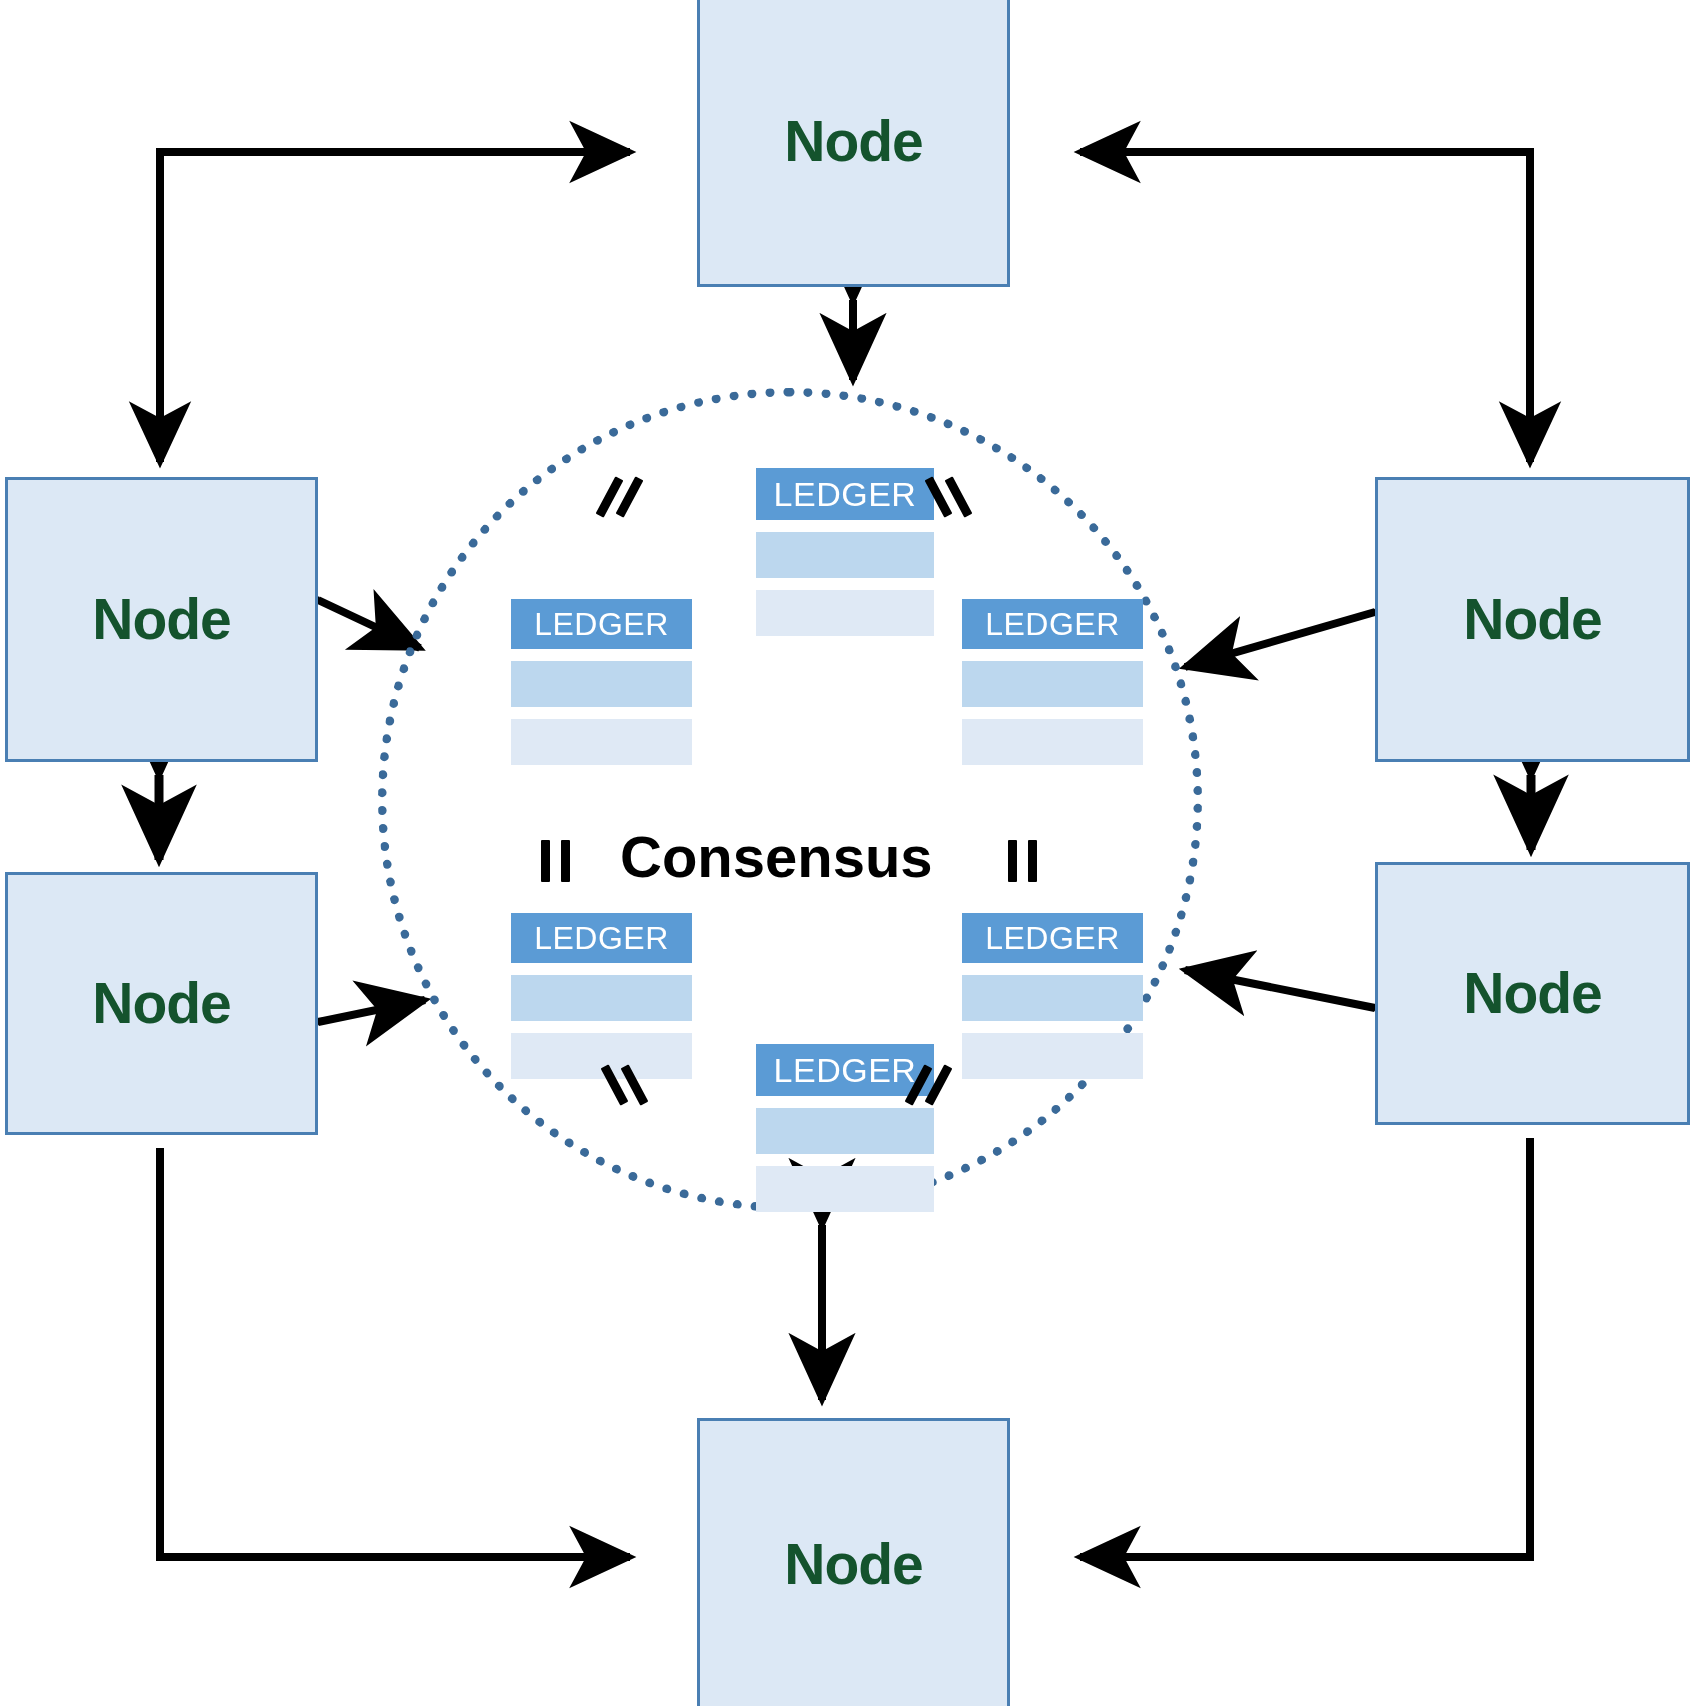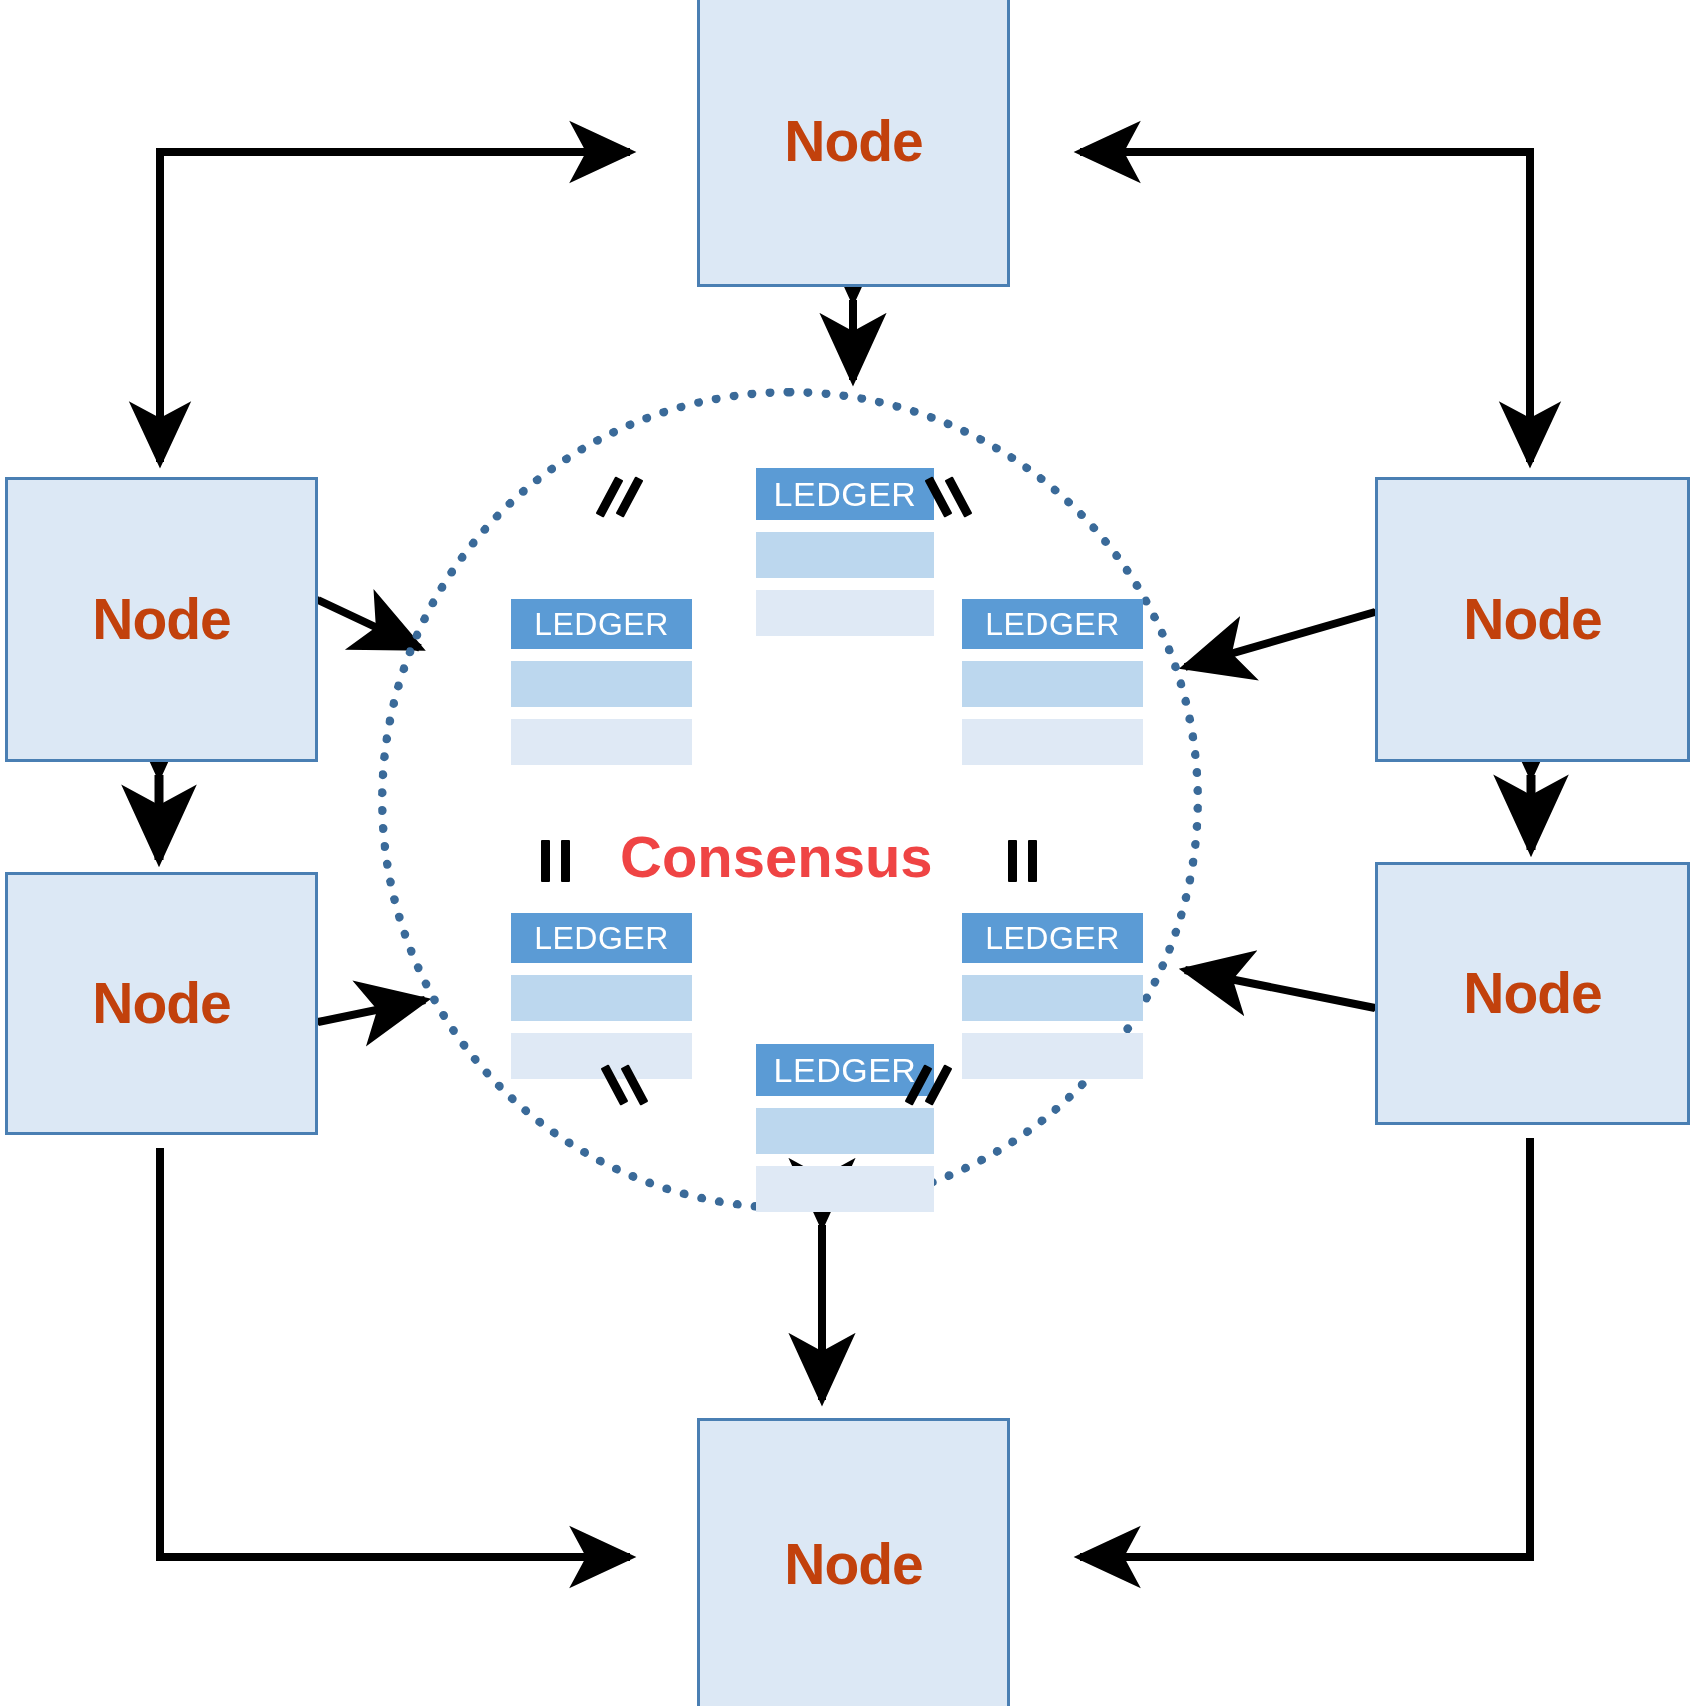--- a/index.html
+++ b/index.html
@@ -12,21 +12,21 @@
     position:absolute;
     background:#dce8f5;
     border:3px solid #4a7fb3;
     box-sizing:border-box;
     display:flex;align-items:center;justify-content:center;
   }
   .node .node-label{
     font-family:"Liberation Sans", sans-serif;
     font-weight:700;
     font-size:57px;
-    color:#c2410c;
+    color:#14532d;
     letter-spacing:-1px;
     line-height:1;
     user-select:none;
   }
 
   
   .consensus-circle{
     position:absolute;
     border-radius:50%;
     border:9px dotted #3a6a99;
@@ -47,21 +47,21 @@
   }
   .ledger .lb1{background:#bcd7ee;}
   .ledger .lb2{background:#dfe9f5;}
   .ledger .lb1,.ledger .lb2{width:100%;}
 
   
   .consensus-word{
     position:absolute;
     font-family:"Liberation Sans", sans-serif;
     font-weight:700;
-    color:#ef4444;
+    color:#000000;
     white-space:nowrap;
     line-height:1;
     user-select:none;
   }
 
   
   .eqmark{position:absolute;width:46px;height:46px;}
   .eqmark span{
     position:absolute;
     width:9px;height:42px;

